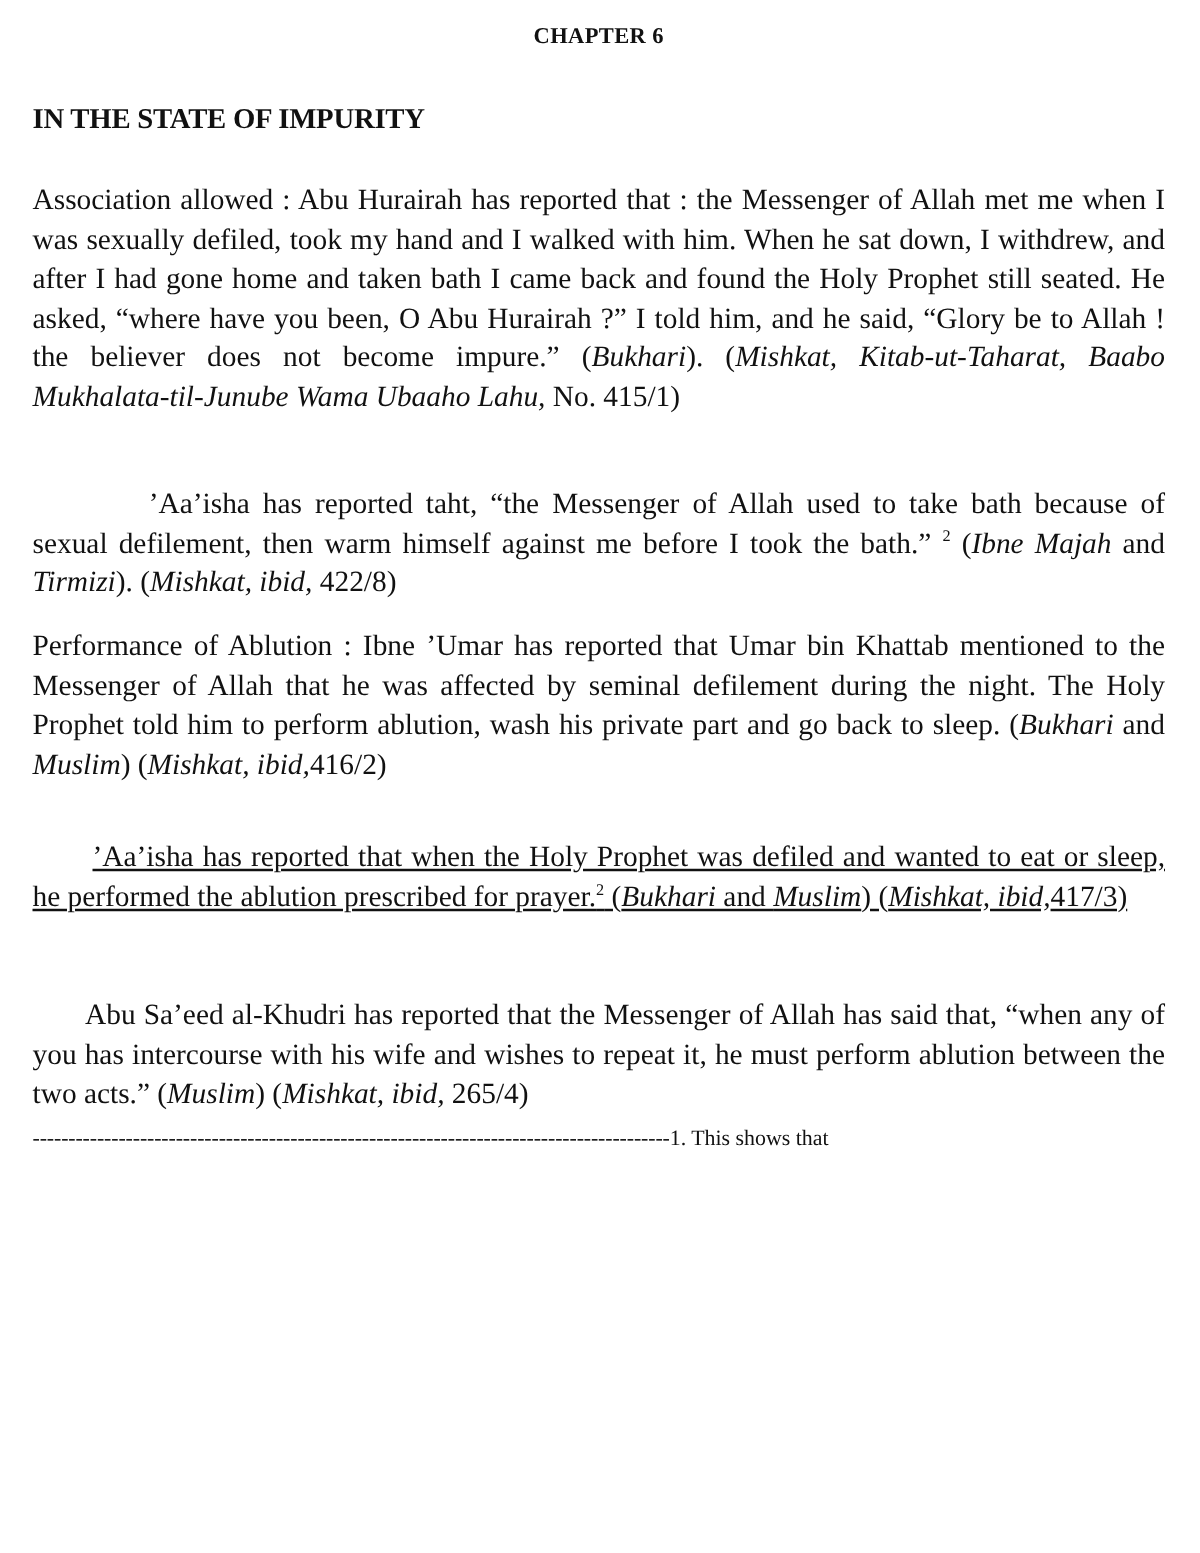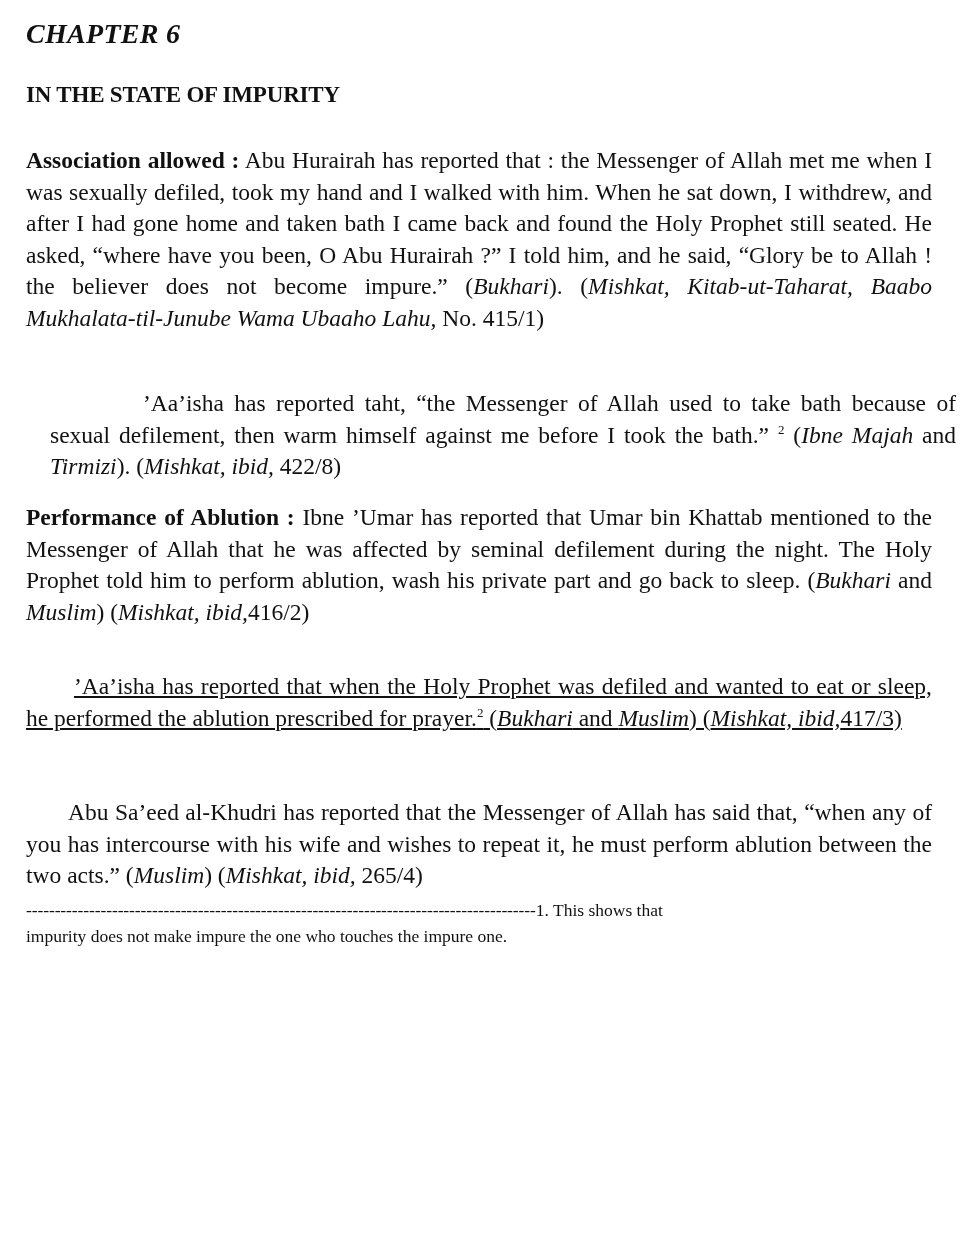--- a/index.html
+++ b/index.html
@@ -19,52 +19,52 @@
       position: absolute;
       left: 26px;
       top: 0;
       width: 906px;
     }
     .chapter {
       position: absolute;
       top: 18px;
       left: 0;
       width: 906px;
+      text-align: center;
       font-weight: bold;
-      font-size: 28px;
+      font-size: 18px;
       letter-spacing: 0.3px;
-      font-style: italic;
     }
     .subtitle {
       position: absolute;
       top: 82px;
       left: 0;
       width: 906px;
       font-weight: bold;
       font-size: 23px;
       letter-spacing: -0.2px;
     }
     .para {
       position: absolute;
       left: 0;
       width: 906px;
       font-size: 23.5px;
       line-height: 31.5px;
       text-align: justify;
       margin: 0;
     }
-    .para b { font-weight: bold; }
+    .para b { font-weight: normal; }
     .para i { font-style: italic; }
     sup {
       font-size: 13px;
       line-height: 0;
       vertical-align: 9px;
     }
     #p1 { top: 145px; }
-    #p2 { top: 388px; text-indent: 93px; margin-left: 24px; }
+    #p2 { top: 388px; text-indent: 93px; }
     #p3 { top: 502px; }
     #p4 { top: 671px; text-indent: 48px; text-decoration: underline; }
     #p5 { top: 797px; text-indent: 42px; }
     .footnotes {
       position: absolute;
       left: 0;
       top: 897px;
       width: 906px;
       font-size: 17.5px;
       line-height: 26px;
@@ -96,16 +96,15 @@
   <p class="para" id="p2"><span>’Aa’isha has reported taht, “the Messenger of Allah used to take bath because of sexual defilement, then warm himself against me before I took the bath.” </span><sup>2</sup><span> (</span><i>Ibne Majah</i><span> and </span><i>Tirmizi</i><span>). (</span><i>Mishkat, ibid,</i><span> 422/8)</span></p>
 
   <p class="para" id="p3"><b>Performance of Ablution :</b><span> Ibne ’Umar has reported that Umar bin Khattab mentioned to the Messenger of Allah that he was affected by seminal defilement during the night. The Holy Prophet told him to perform ablution, wash his private part and go back to sleep. (</span><i>Bukhari</i><span> and </span><i>Muslim</i><span>) (</span><i>Mishkat, ibid,</i><span>416/2)</span></p>
 
   <p class="para" id="p4"><span>’Aa’isha has reported that when the Holy Prophet was defiled and wanted to eat or sleep, he performed the ablution prescribed for prayer.</span><sup>2</sup><span> (</span><i>Bukhari</i><span> and </span><i>Muslim</i><span>) (</span><i>Mishkat, ibid,</i><span>417/3)</span></p>
 
   <p class="para" id="p5"><span>Abu Sa’eed al-Khudri has reported that the Messenger of Allah has said that, “when any of you has intercourse with his wife and wishes to repeat it, he must perform ablution between the two acts.” (</span><i>Muslim</i><span>) (</span><i>Mishkat, ibid,</i><span> 265/4)</span></p>
 
   <div class="footnotes">
     <div class="fn-line"><span class="fn-dash">-----------------------------------------------------------------------------------------</span><span>1.  This shows that</span></div>
-    <p class="fn">impurity does not make impure the one who touches the impure one.</p>
   </div>
 
 </div>
 
 </body></html>

